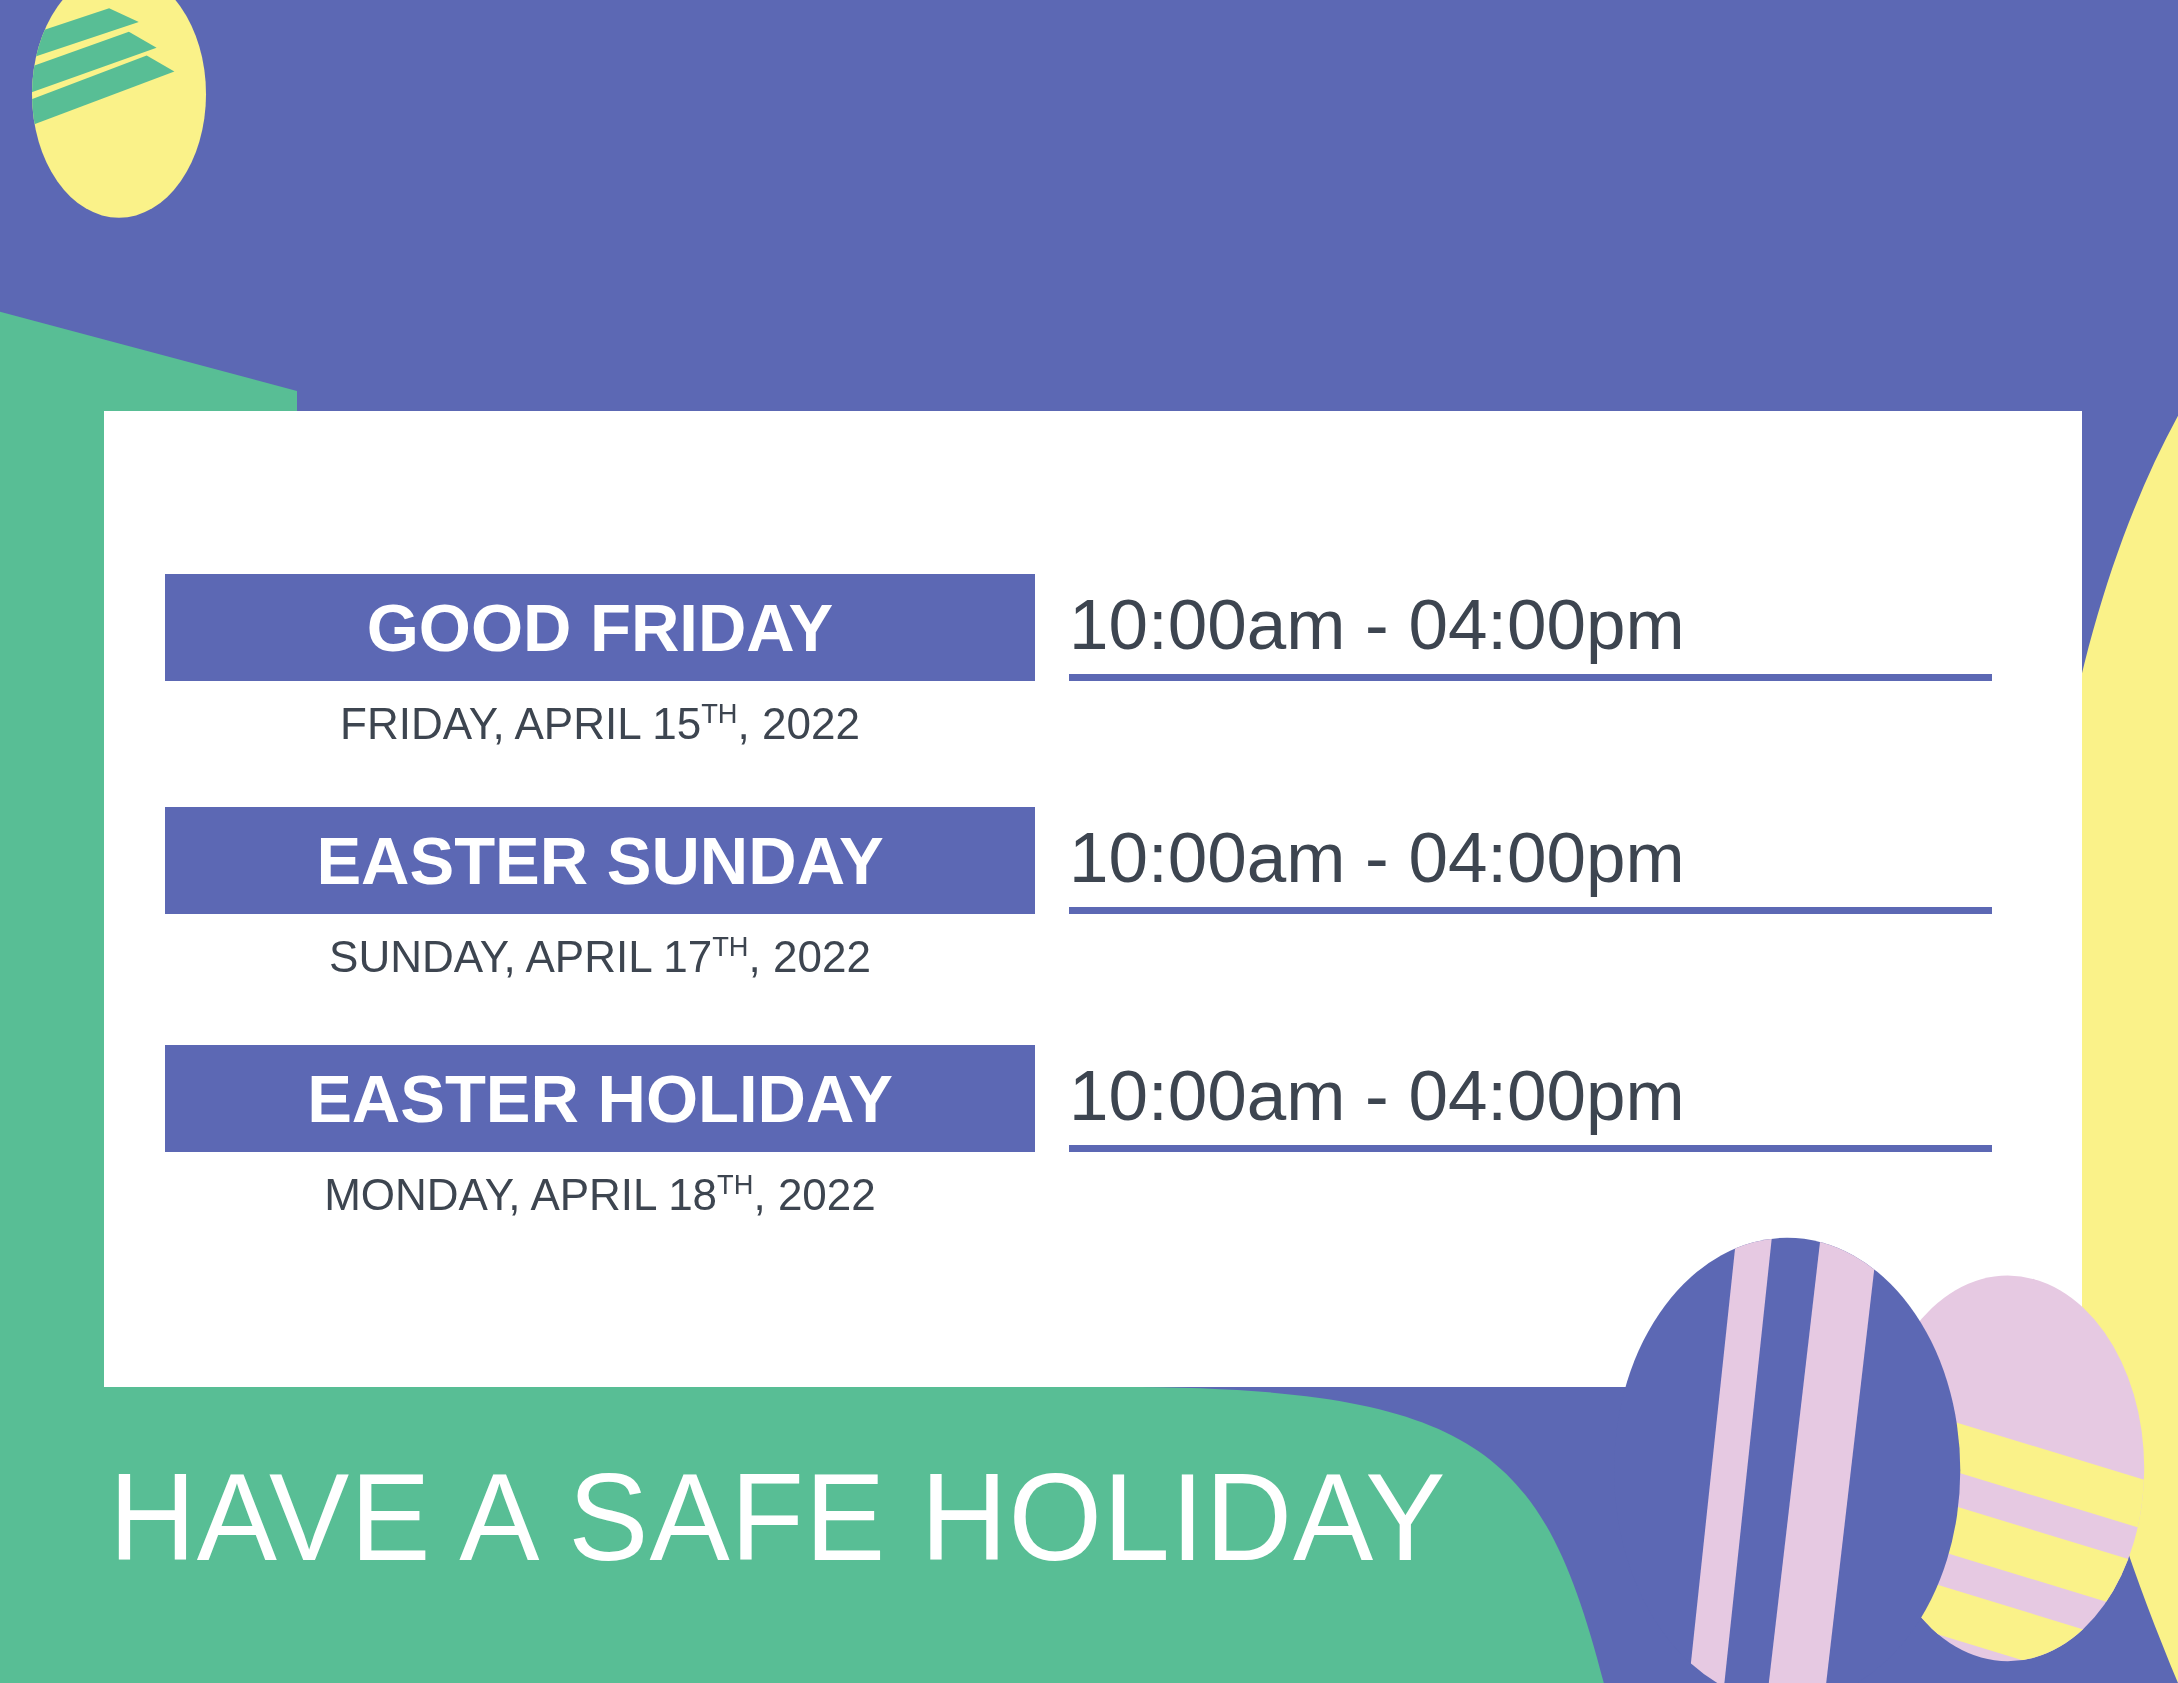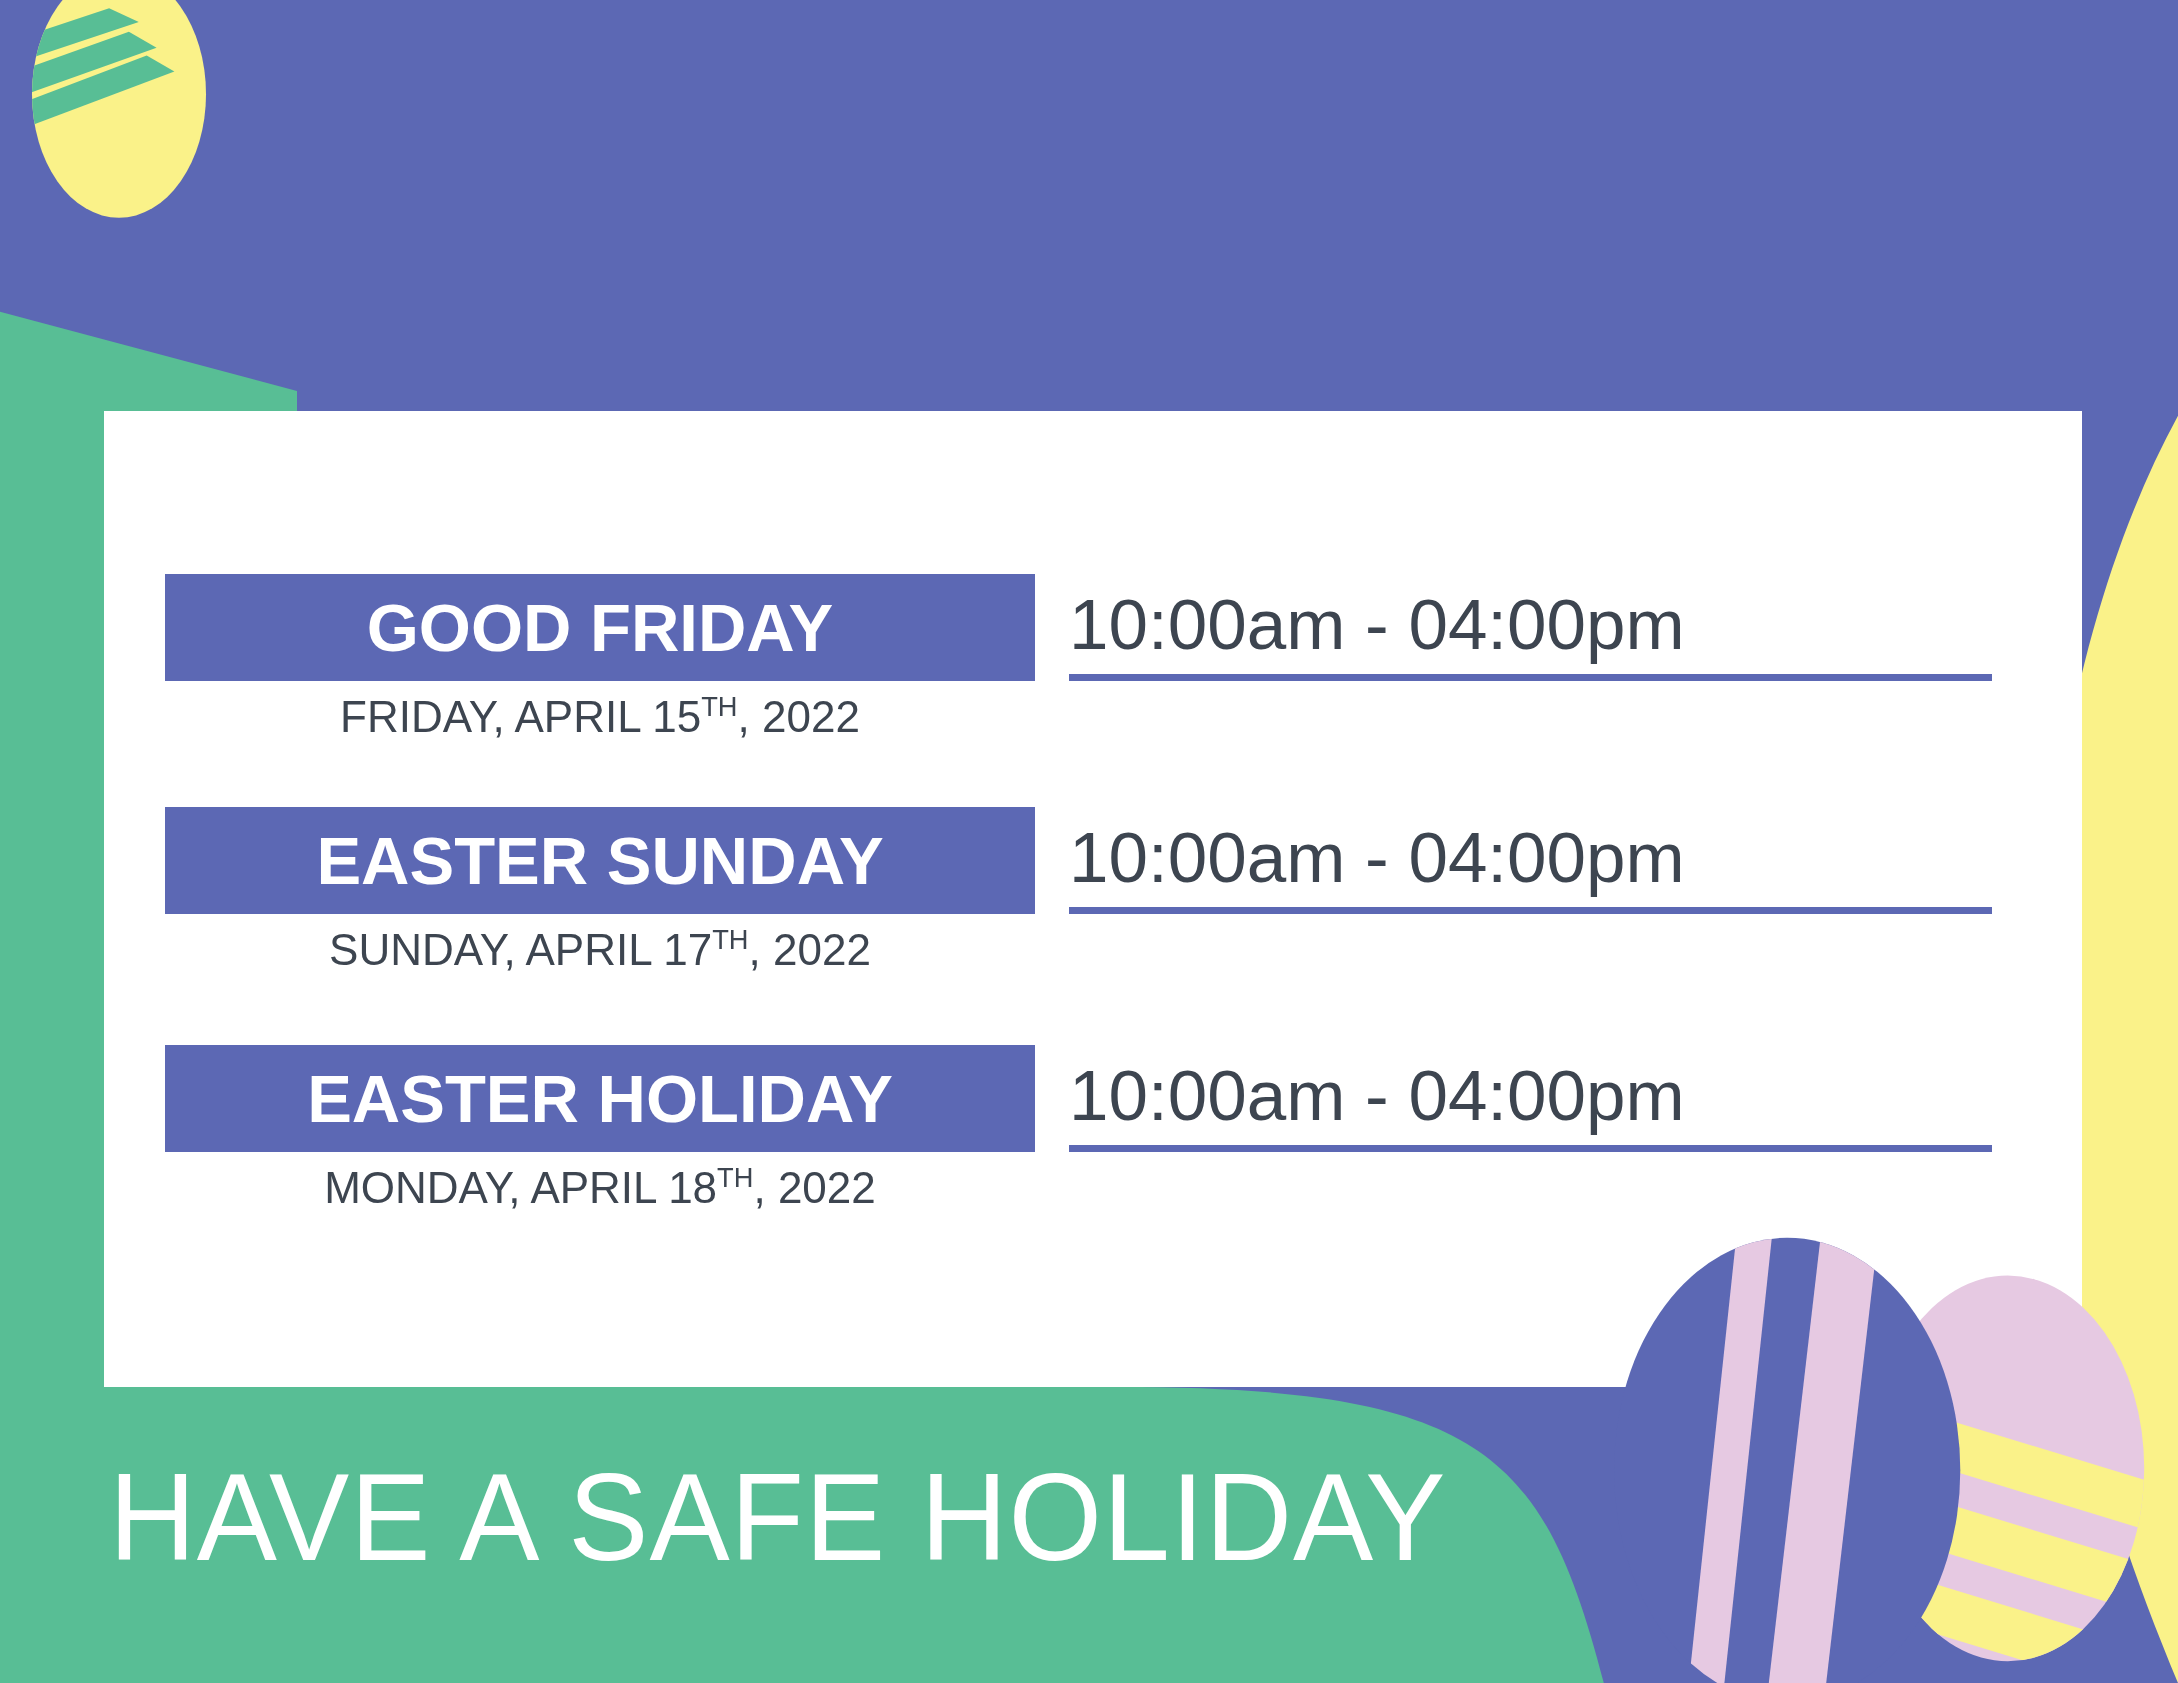--- a/index.html
+++ b/index.html
@@ -106,21 +106,21 @@
     justify-content: flex-start;
     border-bottom: 7px solid #5C68B4;
     box-sizing: border-box;
   }
   .time-cell span {
     color: #3D4550;
     font-size: 71px;
     white-space: nowrap;
   }
   .date-line {
-    margin-top: 11px;
+    margin-top: 18px;
     width: 870px;
     text-align: center;
     color: #3D4550;
     font-size: 44px;
     white-space: nowrap;
   }
   .date-line sup {
     font-size: 0.62em;
     vertical-align: super;
     line-height: 0;

